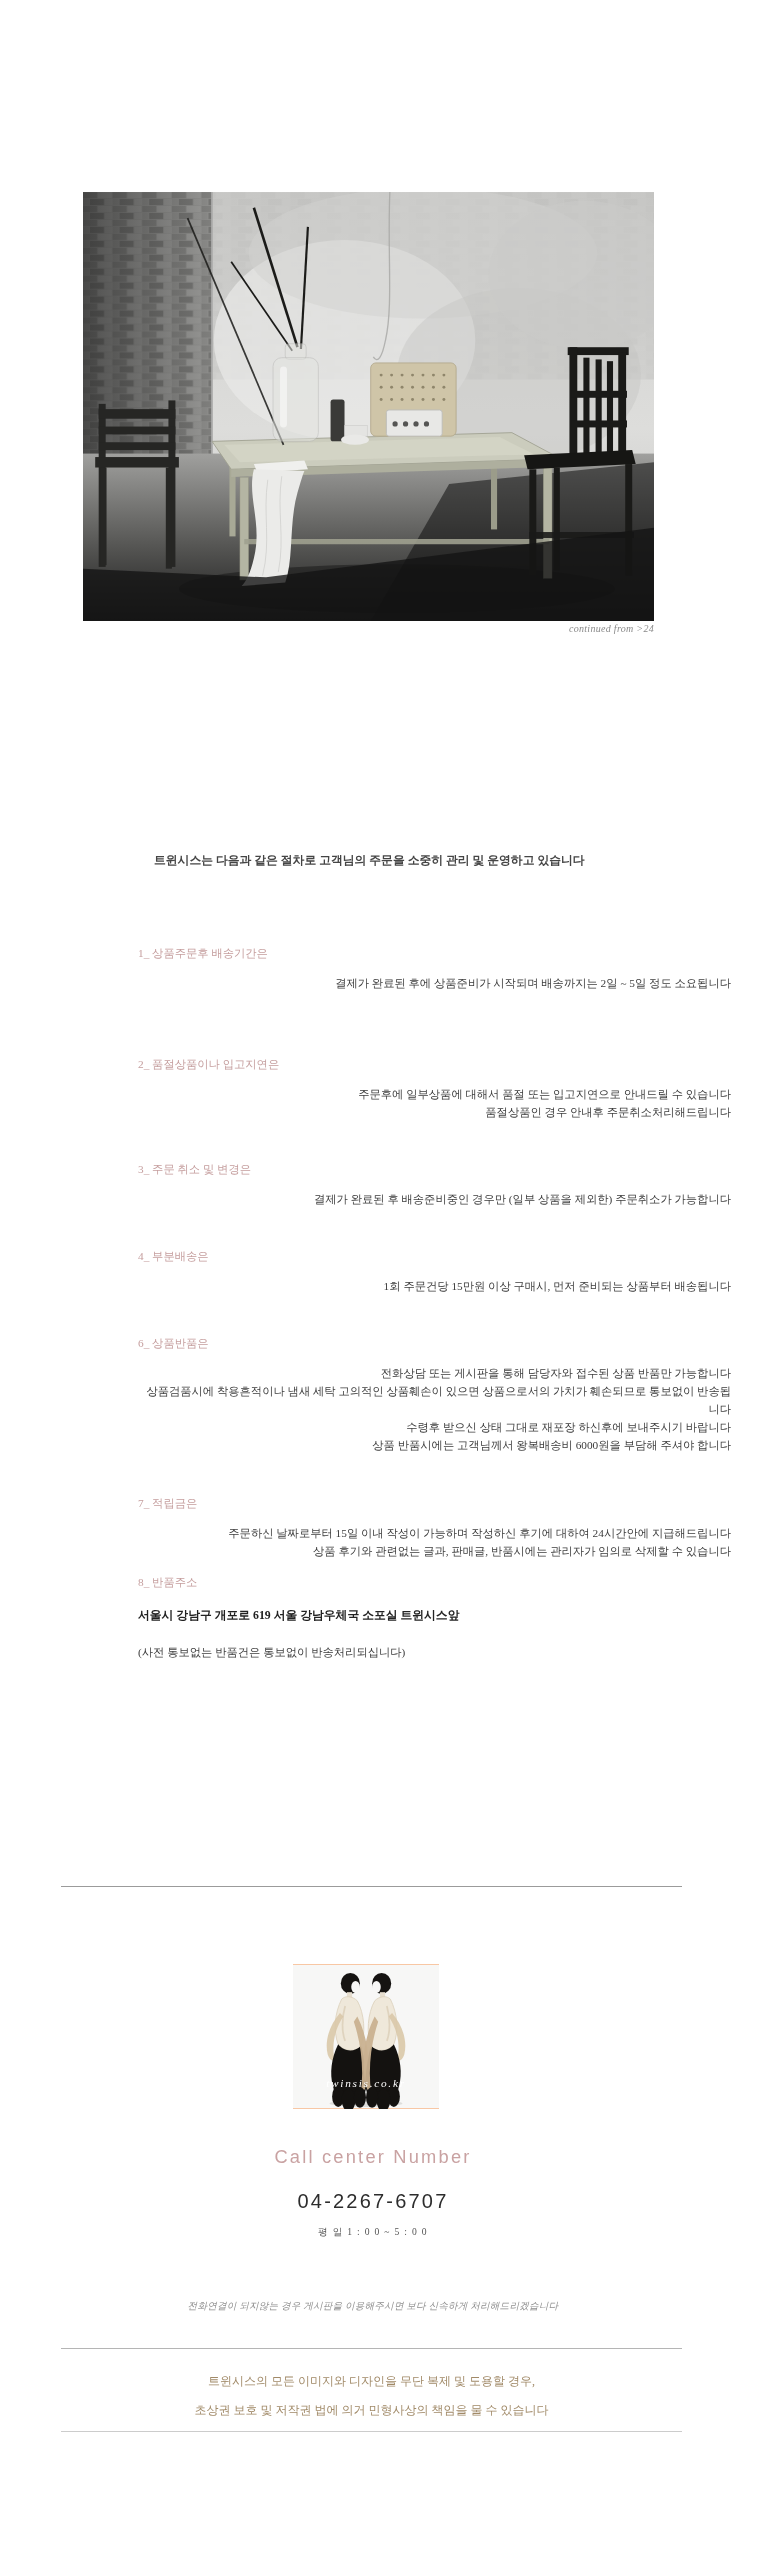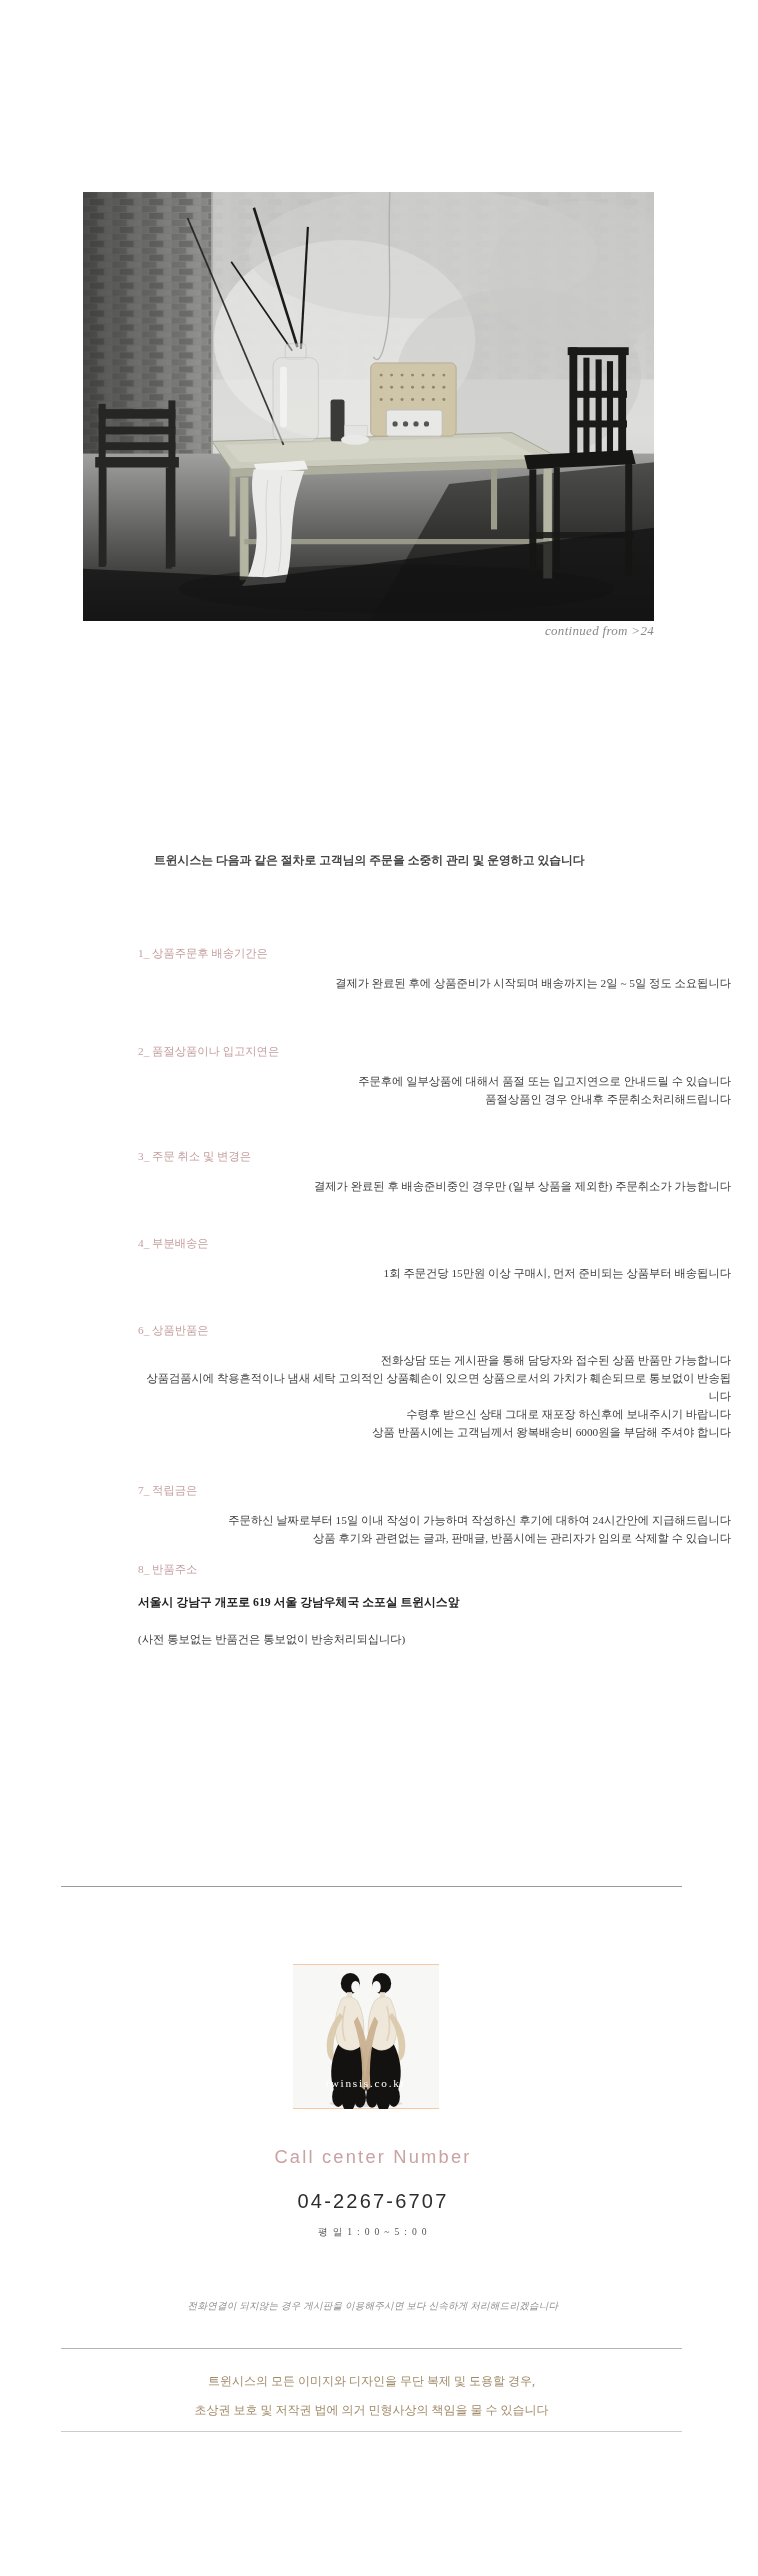--- a/index.html
+++ b/index.html
@@ -3,37 +3,37 @@
 <meta charset="utf-8">
 <style>
   html,body{margin:0;padding:0;background:#ffffff;}
   .page{position:relative;width:758px;height:2576px;background:#fff;overflow:hidden;
         font-family:"Liberation Serif",serif;}
 
   
   .hero{position:absolute;left:83px;top:192px;width:571px;height:429px;overflow:hidden;}
   .hero svg{display:block;}
   .hero-caption{position:absolute;left:83px;top:623px;width:571px;text-align:right;
-        font-style:italic;font-size:13px;color:#8a8a8a;letter-spacing:0.3px;}
+        font-style:italic;font-size:10px;color:#8a8a8a;letter-spacing:0.3px;}
 
   
   .notice{position:absolute;left:138px;top:837px;width:593px;}
   .intro{margin:16px;font-size:11.8px;line-height:15.7px;font-weight:bold;color:#454545;}
   .sec{margin:0;}
   .sec-title{margin:0;font-size:11.3px;line-height:15px;font-weight:normal;color:#c59e9e;}
   .sec-body{margin-top:13px;text-align:right;}
   .sec-line{font-size:11.3px;line-height:18px;color:#3c3c3c;}
-  #s1{margin-top:77px}#s2{margin-top:52px}#s3{margin-top:41px}#s4{margin-top:41px}
+  #s1{margin-top:77px}#s2{margin-top:65px}#s3{margin-top:41px}#s4{margin-top:41px}
   #s5{margin-top:41px}#s6{margin-top:41px}#s7{margin-top:42px}#s8{margin-top:15px}
   #s8 .addr{margin-top:18.3px;font-size:11.8px;line-height:15.7px;font-weight:bold;color:#222;font-family:Liberation Serif, serif;}
   #s8 .note{margin-top:19px;}
 
   
   .divider{position:absolute;left:61px;top:1886px;width:621px;height:0.9px;background:#9b9b9b;}
-  .logo{position:absolute;left:293px;top:1964px;width:146px;height:145px;background:#f97316;}
+  .logo{position:absolute;left:293px;top:1964px;width:146px;height:145px;background:#f97316;font-style:italic;}
   .center-col{position:absolute;left:7px;width:732px;text-align:center;}
   .callcenter{top:2146px;font-family:"Liberation Sans",sans-serif;font-size:18.3px;
         letter-spacing:2.2px;color:#c9a2a2;}
   .phone{top:2190px;font-family:"Liberation Sans",sans-serif;font-size:20px;
         letter-spacing:2.2px;color:#2d2d2d;}
   .hours{top:2226px;font-size:9.6px;letter-spacing:1.3px;color:#555;}
   .board-note{top:2300px;font-size:9.6px;color:#8f8f8f;letter-spacing:0.2px;font-style:italic;}
   .copyright{position:absolute;left:61px;top:2348px;width:621px;
         border-top:0.9px solid #b5b5b5;border-bottom:0.9px solid #cccccc;
         padding:11.3px 0 13px 0;text-align:center;}

